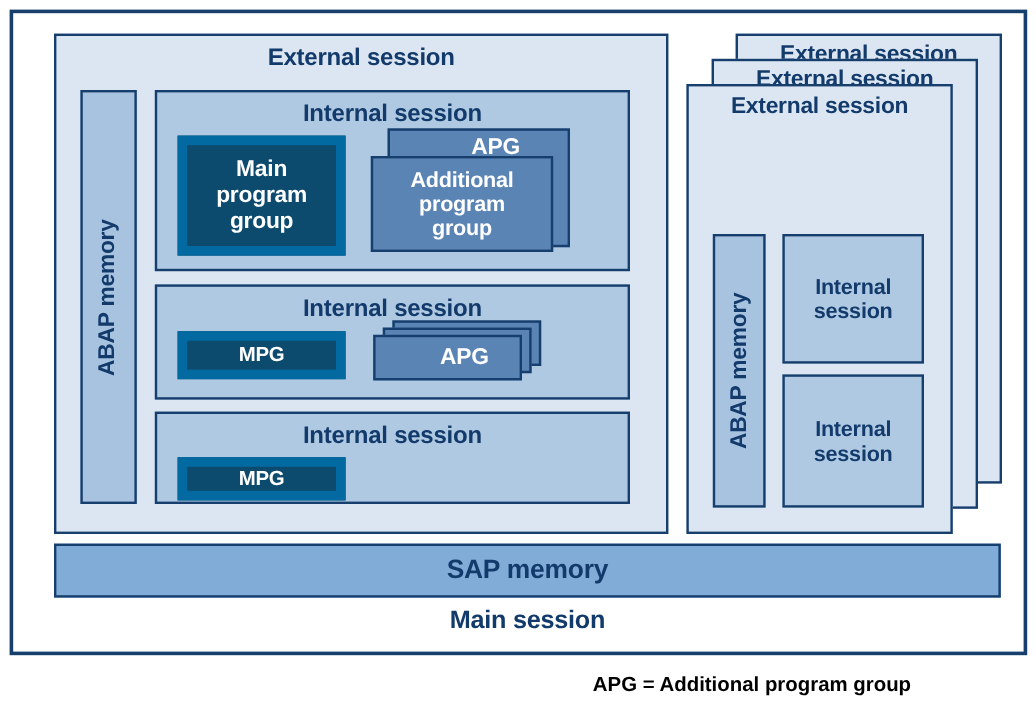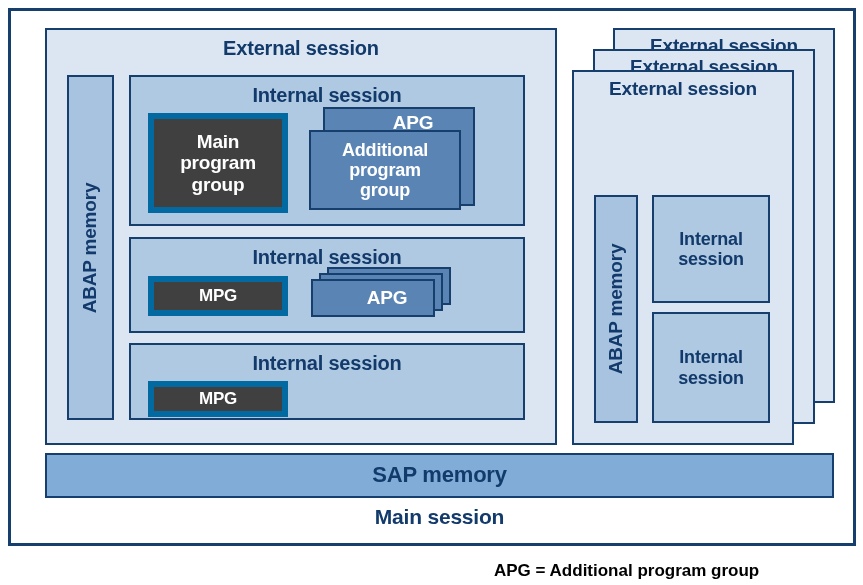--- a/index.html
+++ b/index.html
@@ -37,22 +37,22 @@
   }
   .int-session {
     background: #b0c9e3;
     border: 2px solid #173f6e;
   }
   .abap-mem {
     background: #a8c3e0;
     border: 2px solid #173f6e;
   }
   .mpg {
-    background: #404040;
-    border: 6px solid #0369a1;
+    background: #0c4a6e;
+    border: 8px solid #0369a1;
   }
   .apg {
     background: #5a84b4;
     border: 2px solid #173f6e;
   }
   .sap-mem {
     background: #82acd8;
     border: 2px solid #173f6e;
   }
 

